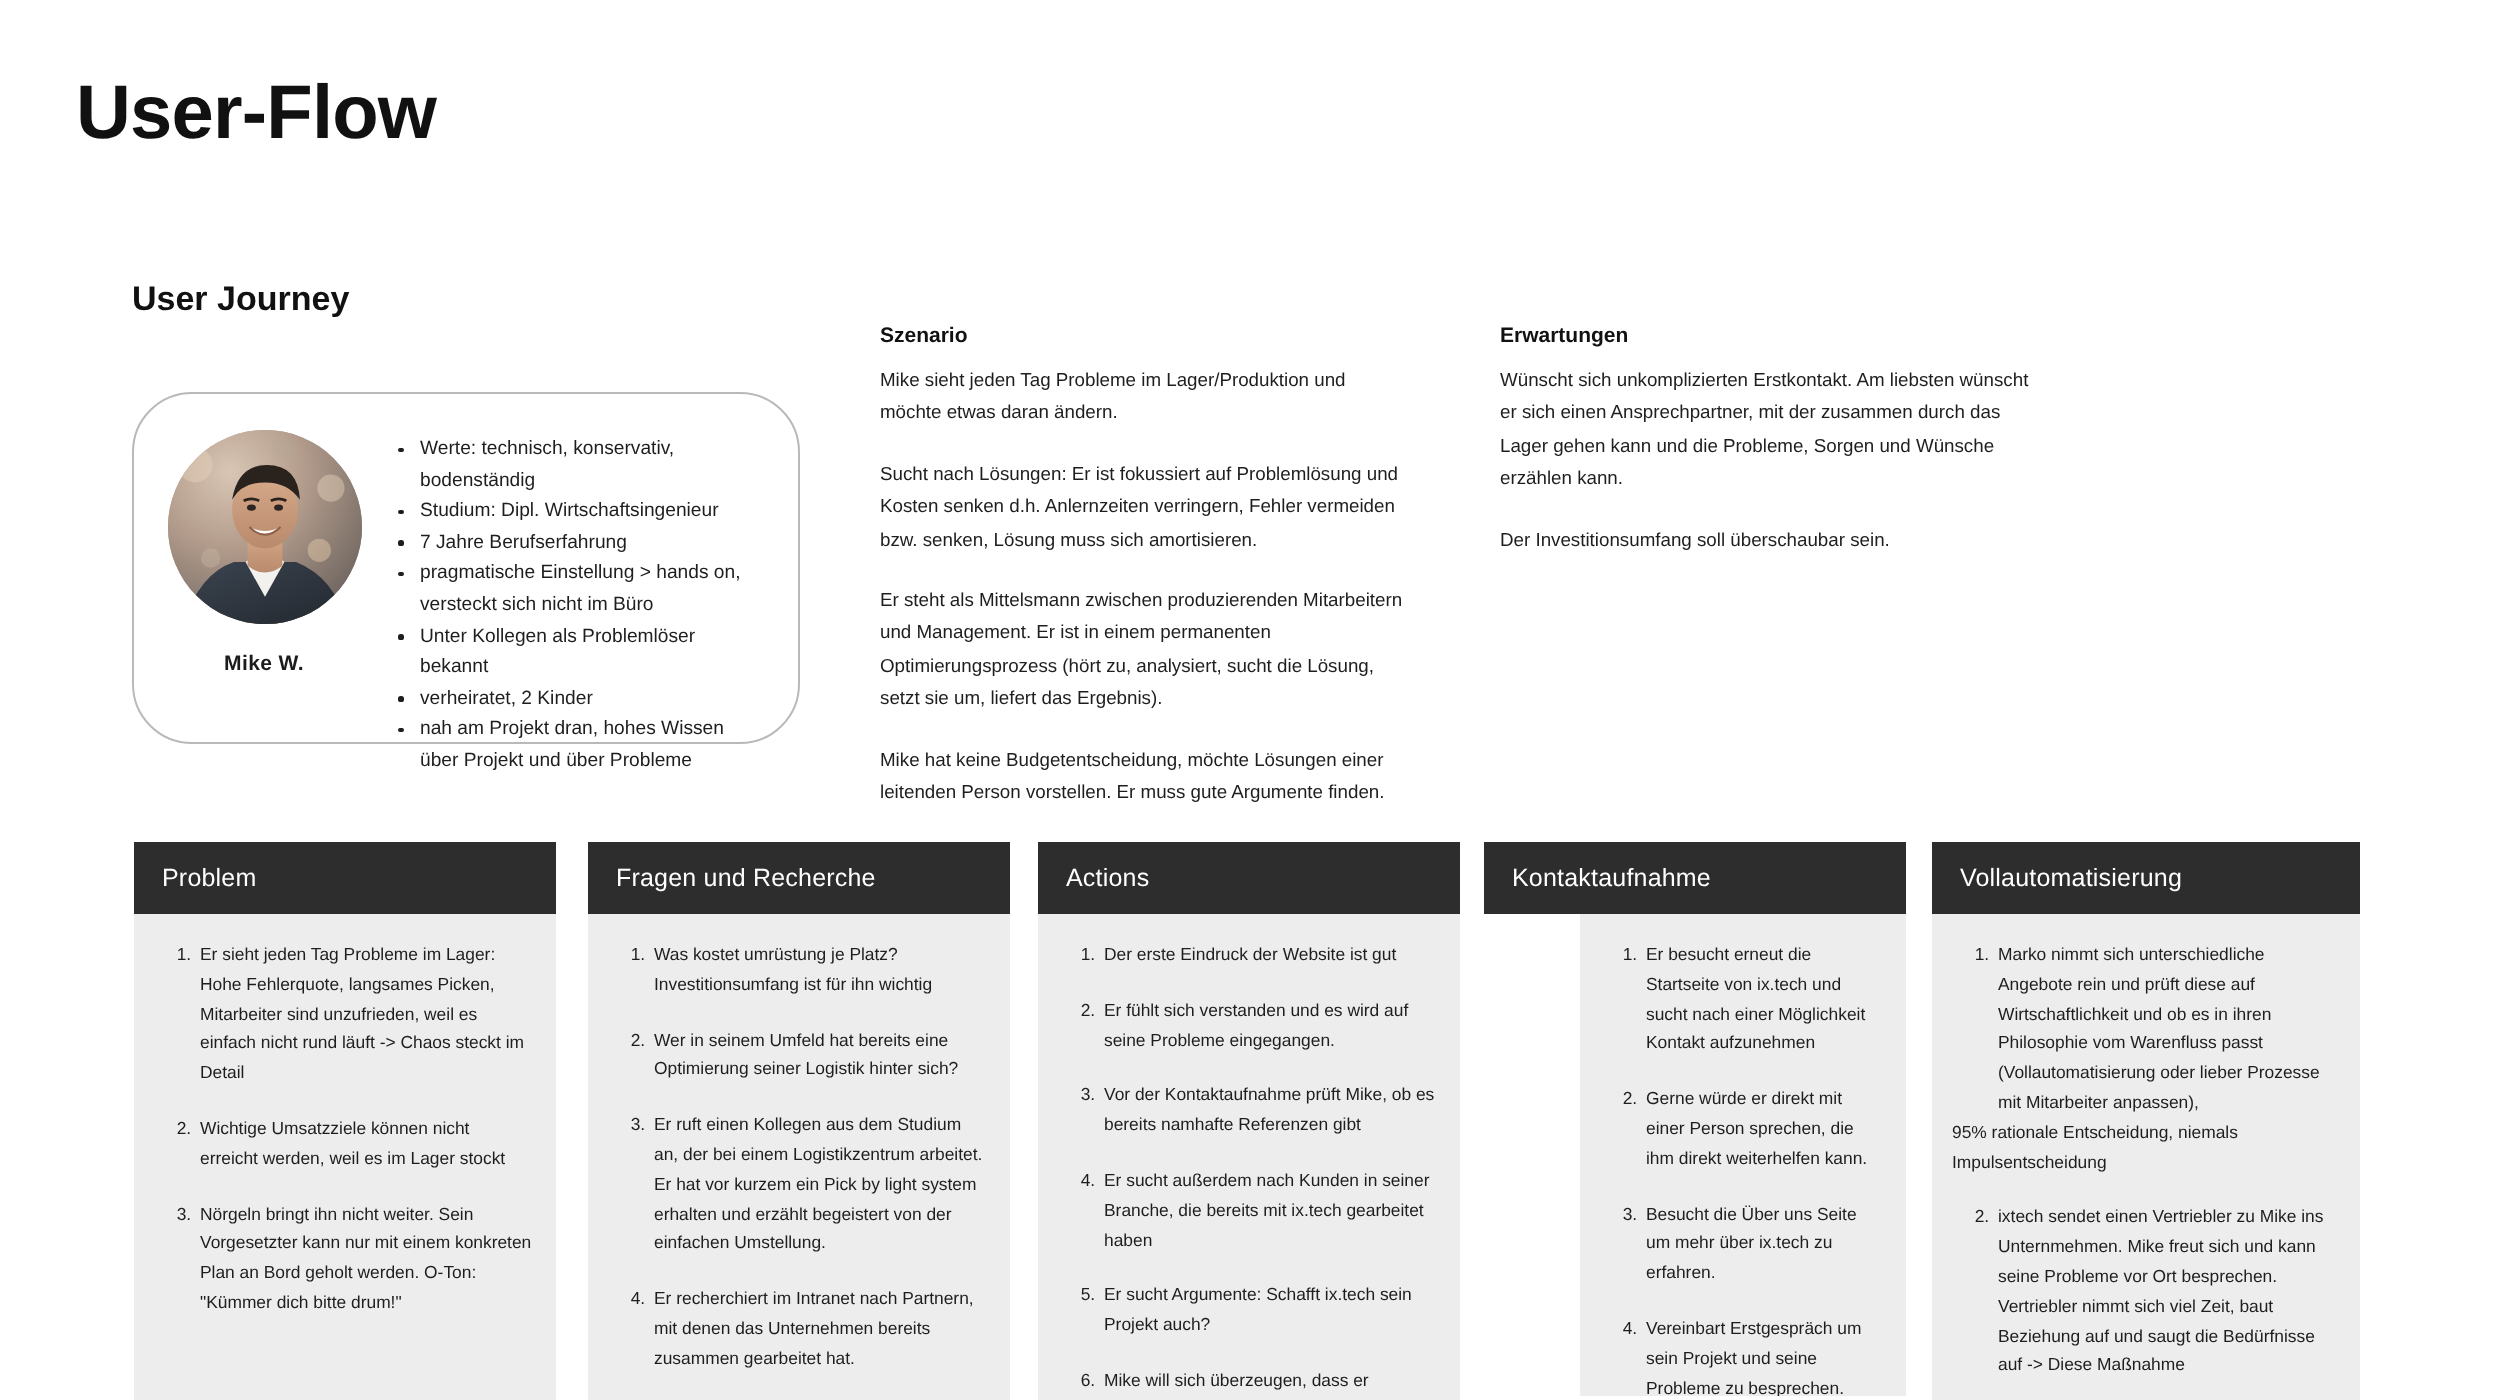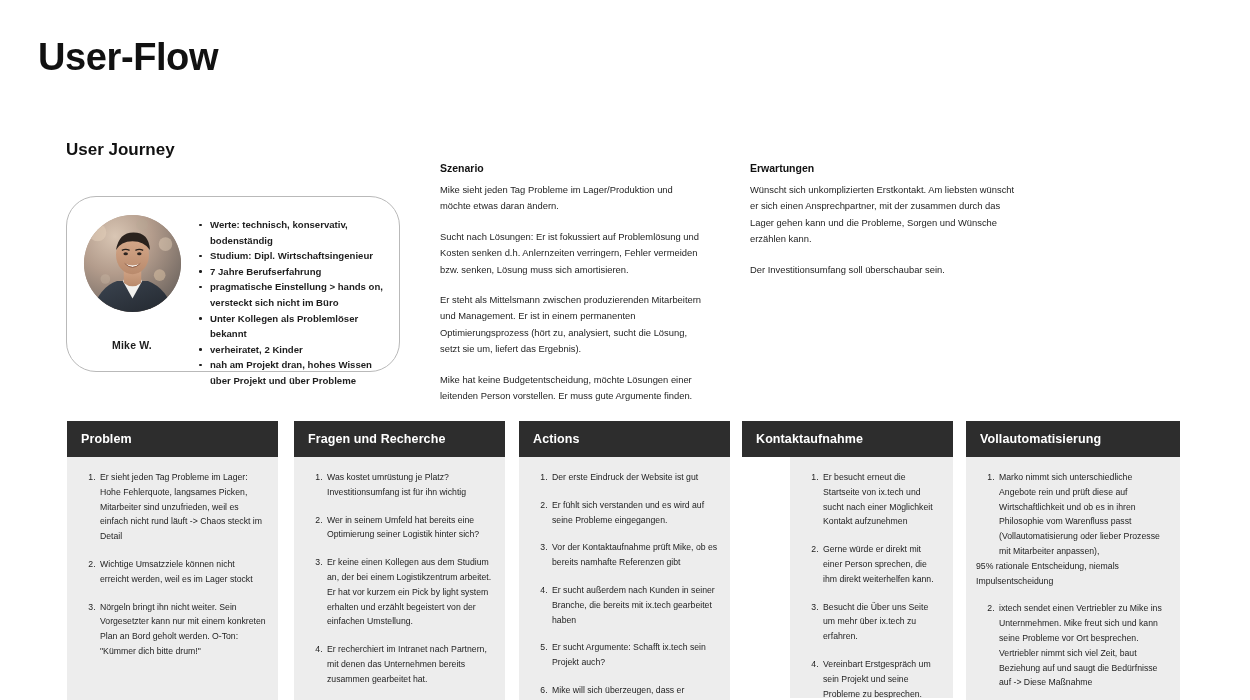--- a/index.html
+++ b/index.html
@@ -41,21 +41,20 @@
     display: flex;
     align-items: flex-start;
     padding: 14px 0 0 0;
   }
   .persona-left {
     width: 130px;
     display: flex;
     flex-direction: column;
     align-items: center;
     padding-top: 4px;
-    gap: 13px;
   }
   .avatar {
     width: 97px; height: 97px;
     border-radius: 50%;
     overflow: hidden;
     position: relative;
     background: radial-gradient(circle at 30% 25%, #cbb7a8 0%, #b09a8c 38%, #8d7f78 70%, #6d6561 100%);
   }
   .avatar svg { display: block; width: 100%; height: 100%; }
   .avatar-name {
@@ -63,21 +62,20 @@
     font-size: 10.5px;
     font-weight: bold;
     color: #1c1c1c;
     letter-spacing: 0.2px;
   }
   .persona-list {
     list-style: none;
     margin: 6px 0 0 0;
     padding: 0 16px 0 0;
     flex: 1;
-    font-weight: bold;
   }
   .persona-list li {
     position: relative;
     font-size: 9.6px;
     line-height: 15.6px;
     color: #1e1e1e;
     padding-left: 13px;
     margin-bottom: 0px;
   }
   .persona-list li::before {
@@ -114,21 +112,21 @@
     width: 211px;
   }
   .stage-header {
     background: #2d2d2d;
     color: #ffffff;
     height: 36px;
     display: flex;
     align-items: center;
     padding-left: 14px;
     font-size: 12.5px;
-    font-weight: bold;
+    font-weight: normal;
     letter-spacing: 0.1px;
   }
   .stage-body {
     background: #ededed;
     padding: 13px 12px 16px 10px;
     overflow: hidden;
   }
   .stage-body ol {
     margin: 0;
     padding-left: 21px;
@@ -245,21 +243,21 @@
       </ol>
     </div>
   </div>
 
   <div class="stage s1">
     <div class="stage-header">Fragen und Recherche</div>
     <div class="stage-body">
       <ol>
         <li>Was kostet umrüstung je Platz? Investitionsumfang ist für ihn wichtig</li>
         <li>Wer in seinem Umfeld hat bereits eine Optimierung seiner Logistik hinter sich?</li>
-        <li>Er keine einen Kollegen aus dem Studium an, der bei einem Logistikzentrum arbeitet. Er hat vor kurzem ein Pick by light system erhalten und erzählt begeistert von der einfachen Umstellung.</li>
+        <li>Er ruft einen Kollegen aus dem Studium an, der bei einem Logistikzentrum arbeitet. Er hat vor kurzem ein Pick by light system erhalten und erzählt begeistert von der einfachen Umstellung.</li>
         <li>Er recherchiert im Intranet nach Partnern, mit denen das Unternehmen bereits zusammen gearbeitet hat.</li>
       </ol>
     </div>
   </div>
 
   <div class="stage s2">
     <div class="stage-header">Actions</div>
     <div class="stage-body">
       <ol>
         <li>Der erste Eindruck der Website ist gut</li>

